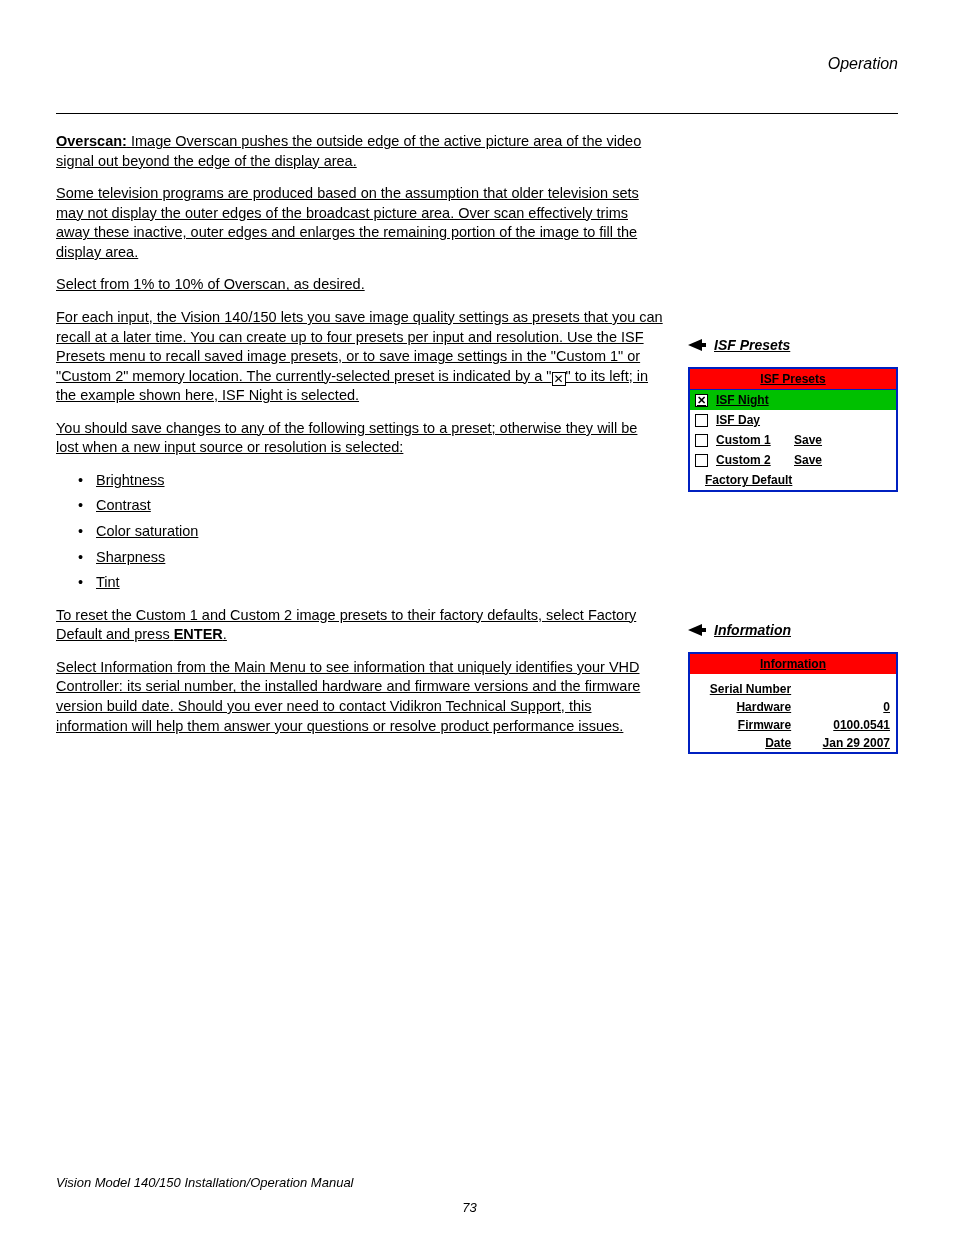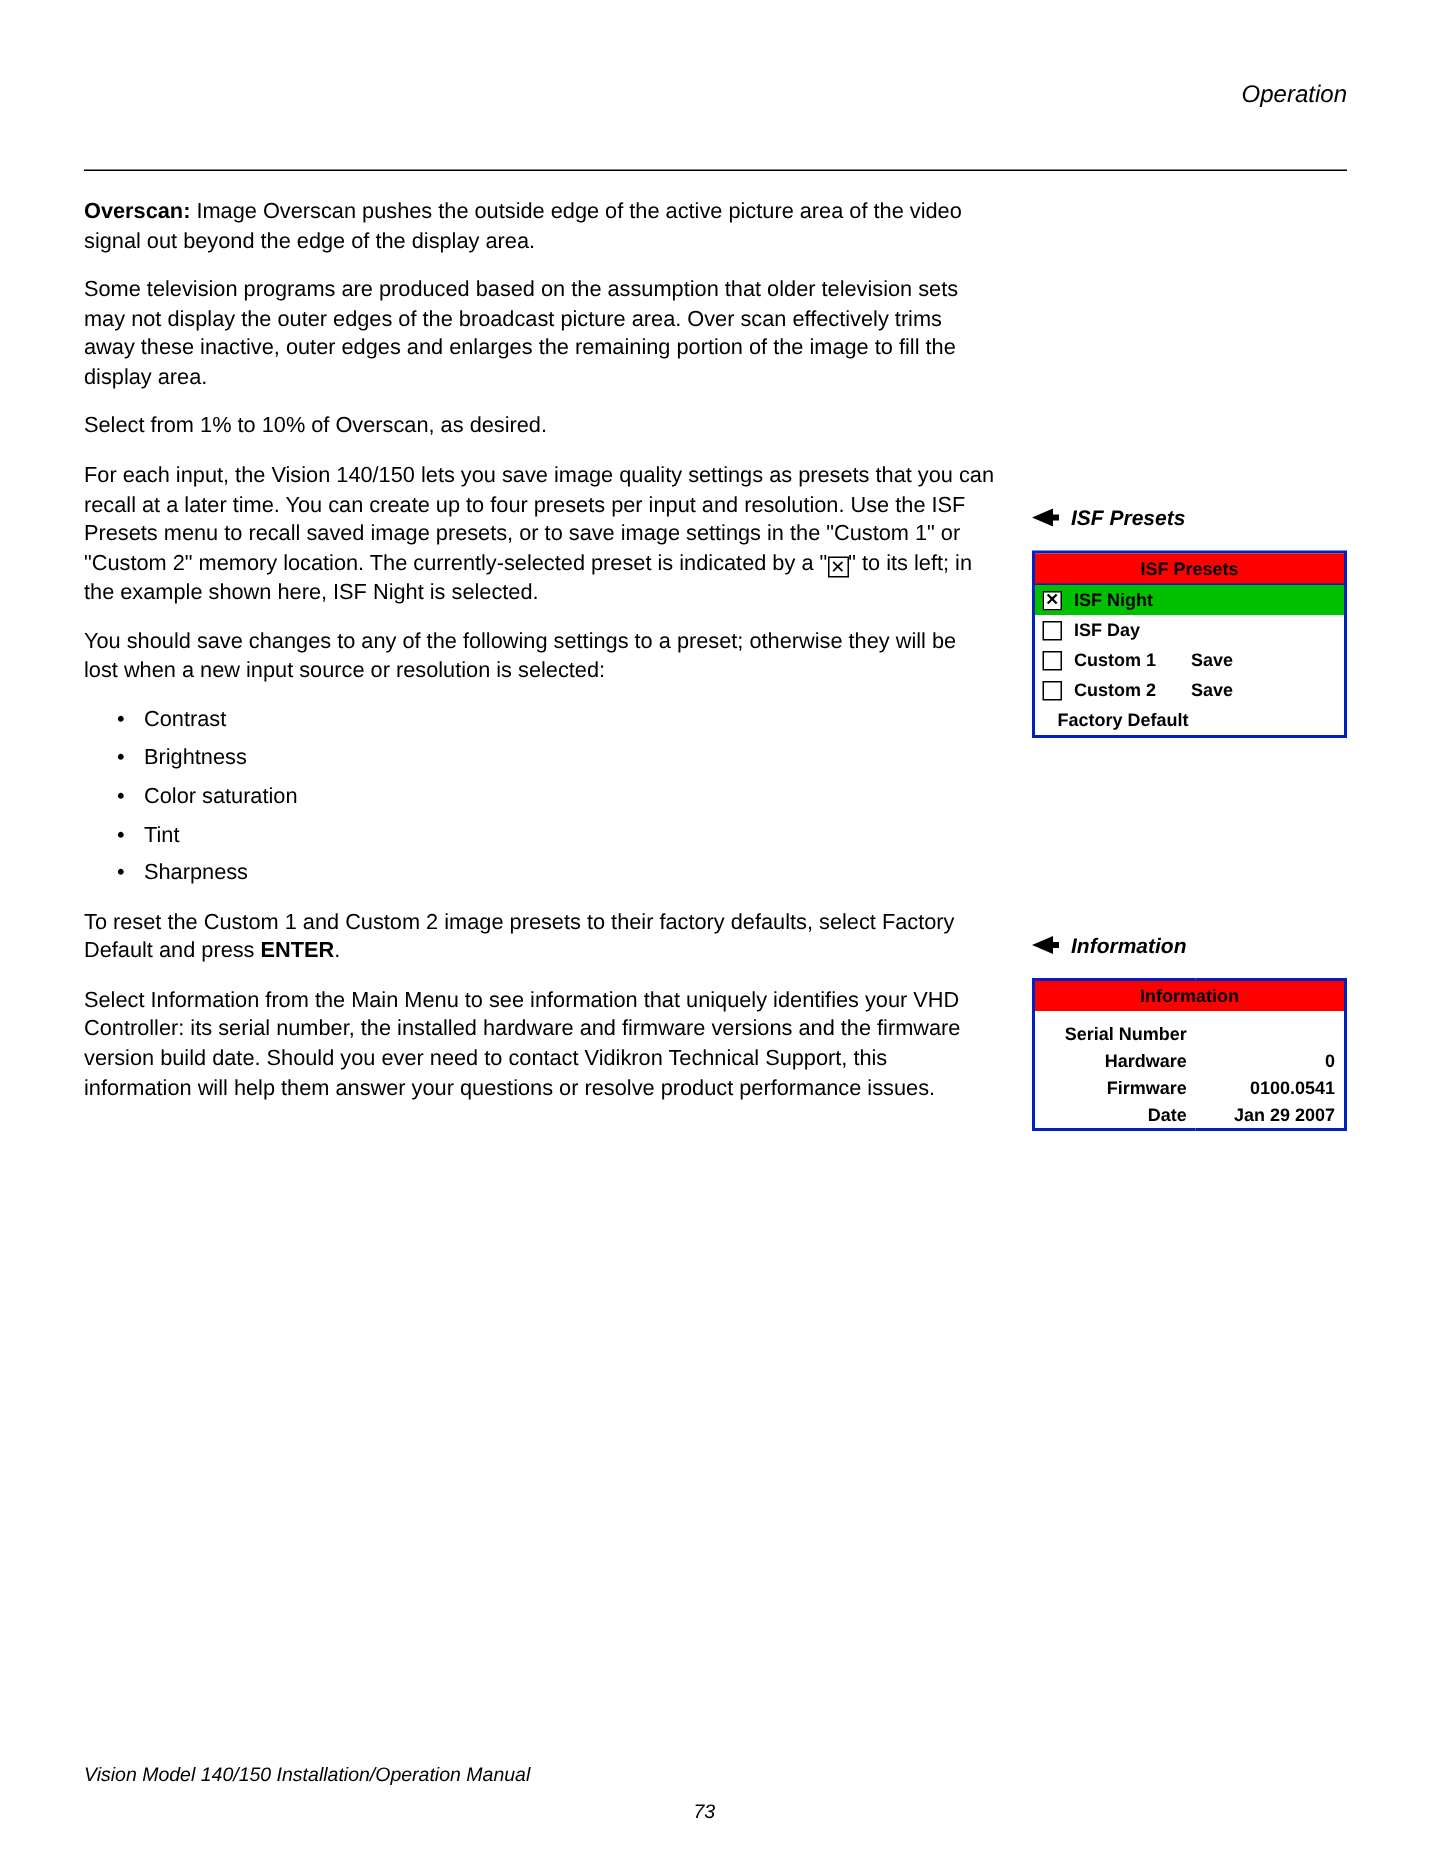--- a/index.html
+++ b/index.html
@@ -19,20 +19,21 @@
     margin-bottom: 40px;
   }
   .hr {
     border: none;
     border-top: 1.5px solid #000;
     margin-bottom: 18px;
   }
   .content {
     display: flex;
     gap: 24px;
+    text-decoration: underline;
   }
   .left-col {
     flex: 1;
     font-size: 14.5px;
     line-height: 1.35;
   }
   .left-col p { margin-bottom: 13px; }
   .right-col {
     width: 210px;
     flex-shrink: 0;
@@ -153,25 +154,25 @@
     </p>
     <p>Some television programs are produced based on the assumption that older television sets may not display the outer edges of the broadcast picture area. Over scan effectively trims away these inactive, outer edges and enlarges the remaining portion of the image to fill the display area.</p>
     <p>Select from 1% to 10% of Overscan, as desired.</p>
 
     <p>
       <span>For each input, the Vision 140/150 lets you save image quality settings as presets that you can recall at a later time. You can create up to four presets per input and resolution. Use the ISF Presets menu to recall saved image presets, or to save image settings in the "Custom 1" or "Custom 2" memory location. The currently-selected preset is indicated by a "</span><span class="checkbox-glyph">✕</span><span>" to its left; in the example shown here, ISF Night is selected.</span>
     </p>
     <p>You should save changes to any of the following settings to a preset; otherwise they will be lost when a new input source or resolution is selected:</p>
 
     <ul class="bullets">
+      <li>Brightness</li>
       <li>Contrast</li>
-      <li>Brightness</li>
       <li>Color saturation</li>
+      <li>Sharpness</li>
       <li>Tint</li>
-      <li>Sharpness</li>
     </ul>
 
     <p>
       <span>To reset the Custom 1 and Custom 2 image presets to their factory defaults, select Factory Default and press </span><b>ENTER</b><span>.</span>
     </p>
 
     <p>Select Information from the Main Menu to see information that uniquely identifies your VHD Controller: its serial number, the installed hardware and firmware versions and the firmware version build date. Should you ever need to contact Vidikron Technical Support, this information will help them answer your questions or resolve product performance issues.</p>
 
   </div>
 

